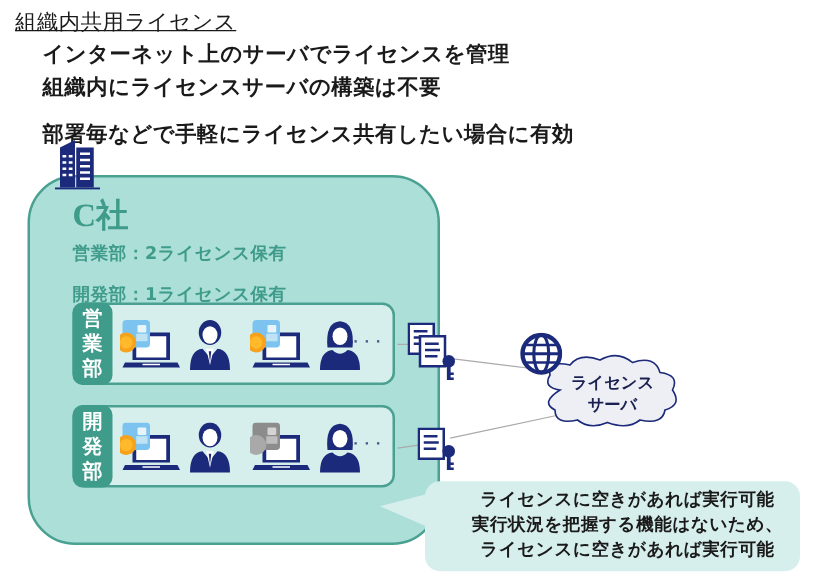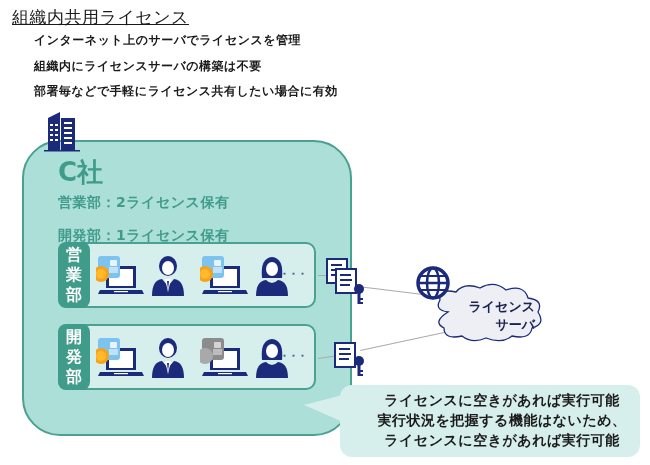--- a/index.html
+++ b/index.html
@@ -1,39 +1,39 @@
 <!DOCTYPE html>
 <html><head>
 <meta charset="utf-8">
 <style>
   html, body { margin:0; padding:0; background:#ffffff; }
   body { width:650px; height:465px; position:relative; overflow:hidden;
          font-family:"DejaVu Sans","Liberation Sans",sans-serif; color:#1a1a1a; }
   .abs { position:absolute; }
   .title { left:12px; top:6px; font-size:17px; font-weight:normal; text-decoration:underline; letter-spacing:0.5px; }
-  .bullet { left:34px; font-size:12px; font-weight:bold; letter-spacing:0.5px; white-space:nowrap; }
-  .b1 { top:32px; } .b2 { top:58px; } .b3 { top:83px; }
+  .bullet { left:34px; font-size:17px; font-weight:bold; letter-spacing:0.5px; white-space:nowrap; }
+  .b1 { top:32px; } .b2 { top:58px; } .b3 { top:96px; }
 
   .company { left:22px; top:140px; width:330px; height:296px; background:#acdfd8;
              border:2px solid #4aa191; border-radius:38px; box-sizing:border-box; }
-  .company-name { left:58px; top:155px; font-size:26px; font-weight:bold; color:#3f9b8a; }
+  .company-name { left:58px; top:155px; font-size:26px; font-weight:bold; color:#3f9b8a;font-family:Liberation Serif, serif; }
   .lic { left:58px; font-size:14px; color:#3f9b8a; font-weight:bold; letter-spacing:0.5px; }
   .lic1 { top:194px; } .lic2 { top:227px; }
 
   .dept { left:58px; width:258px; height:66px; background:#d7efec; border:2px solid #4aa191;
           border-radius:10px; box-sizing:border-box; }
   .dept1 { top:242px; } .dept2 { top:324px; }
   .dept-tag { position:absolute; left:-2px; top:-2px; width:32px; height:66px; background:#3f9b8a;
               border-radius:8px; color:#fff; font-size:16px; font-weight:bold; display:flex;
               flex-direction:column; align-items:center; justify-content:center; line-height:20px; }
   .dots { position:absolute; right:6px; top:22px; font-size:14px; color:#4a5a8a; letter-spacing:2px; }
 
   .line { position:absolute; height:1px; background:#aaaaaa; transform-origin:0 0; }
 
-  .cloud-label { left:445px; top:298px; width:90px; text-align:right; font-size:13px; font-weight:bold; line-height:18px; color:#1a2050; }
+  .cloud-label { left:445px; top:298px; width:90px; text-align:center; font-size:13px; font-weight:bold; line-height:18px; color:#1a2050; }
 
   .callout { left:340px; top:385px; width:300px; height:72px; background:#d7efec; border-radius:12px; }
   .callout-text { left:352px; top:390px; width:300px; text-align:center; font-size:14px; font-weight:bold; line-height:20px; letter-spacing:0.5px; }
 </style>
 </head>
 <body>
 
 <div class="abs title">組織内共用ライセンス</div>
 <div class="abs bullet b1">インターネット上のサーバでライセンスを管理</div>
 <div class="abs bullet b2">組織内にライセンスサーバの構築は不要</div>

